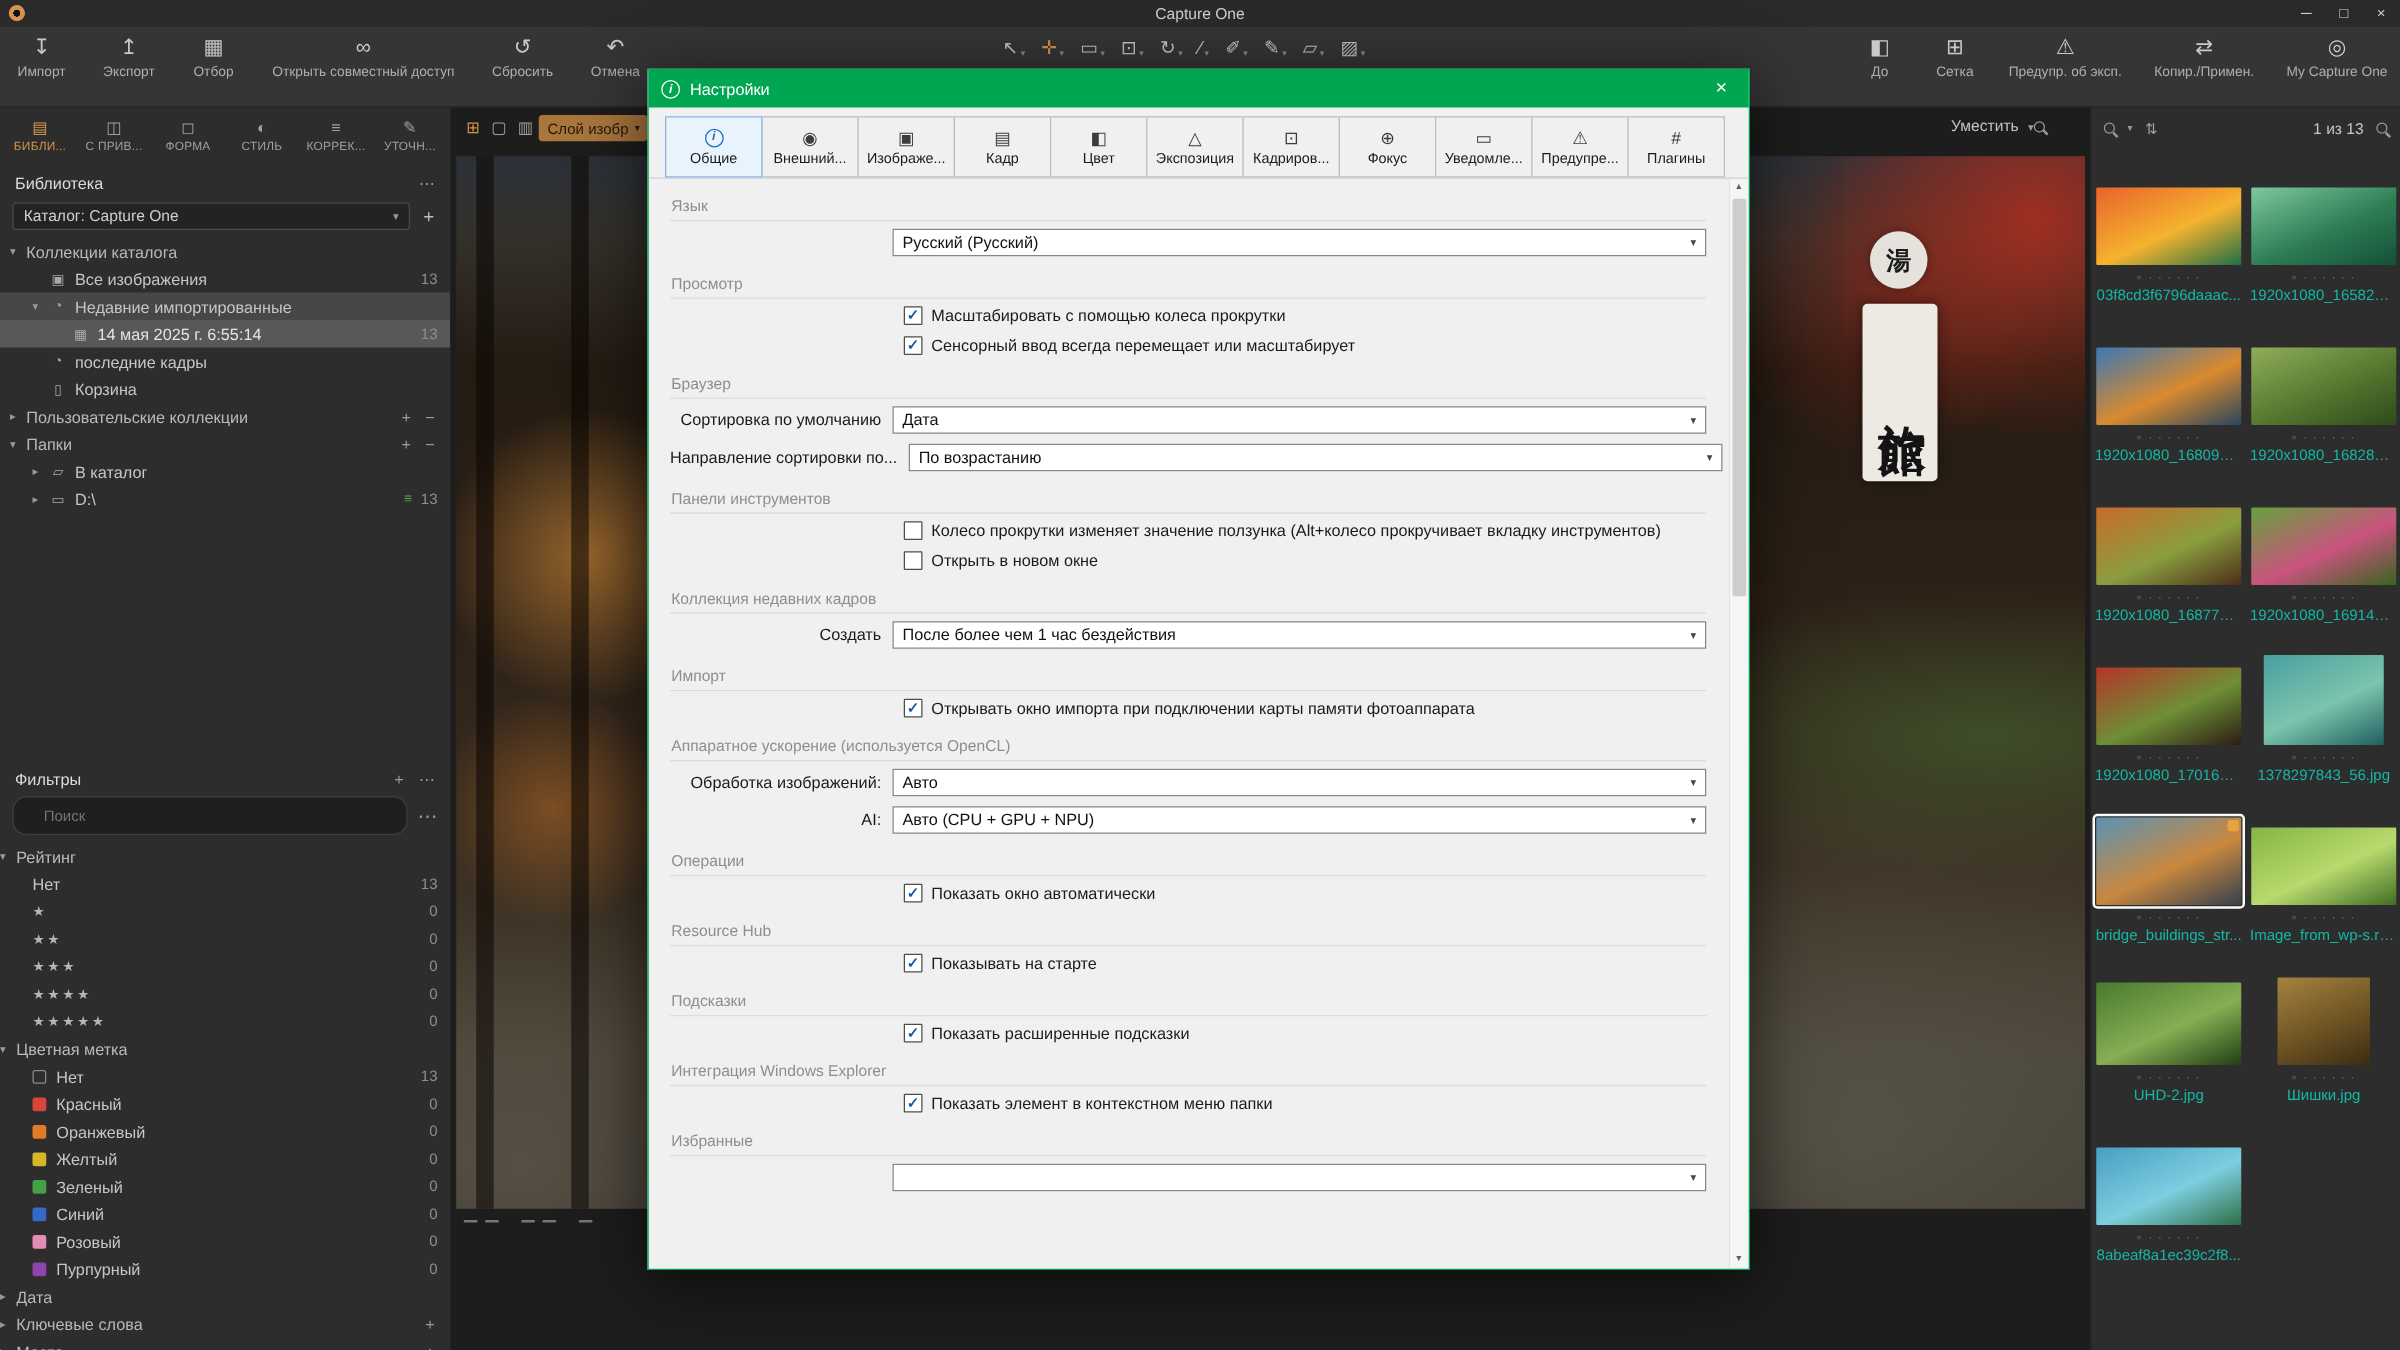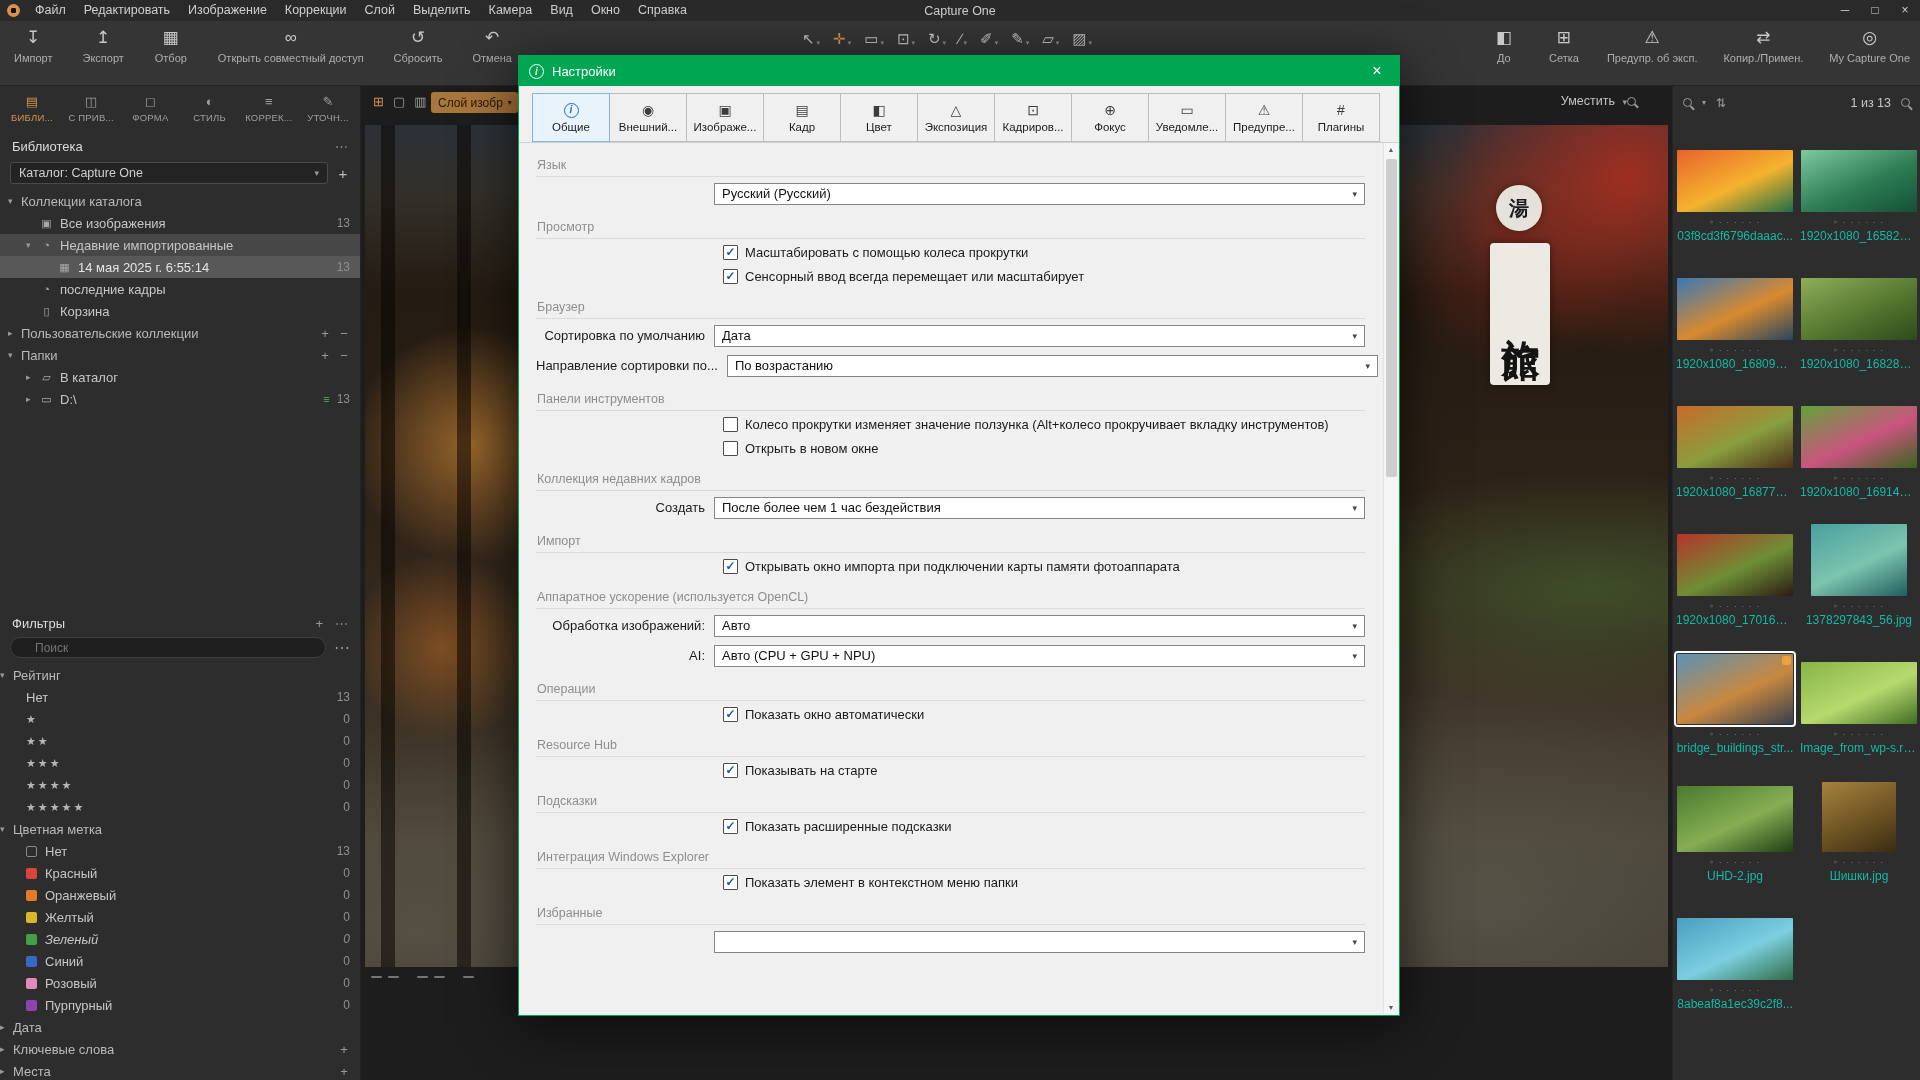--- a/index.html
+++ b/index.html
@@ -43,21 +43,21 @@
 .tico{width:15px;margin-right:6px;font-size:11px;color:#a8a8a8;text-align:center}
 .tlbl{overflow:hidden;text-overflow:ellipsis}
 .tright{margin-left:auto;display:flex;align-items:center;gap:7px}
 .tcount{color:#8f8f8f;font-size:12px}
 .tact{color:#9a9a9a;font-size:13px;width:12px;text-align:center}
 .tsync{color:var(--sync);font-size:11px}
 .sel1{background:#474747}
 .sel2{background:#585858;color:#e4e4e4}
 .filters{margin-top:198px}
 .search-row{display:flex;align-items:center;gap:8px;padding:0 10px 6px}
-.search-box{flex:1;height:21px;background:#1f1f1f;border:1px solid #3f3f3f;border-radius:11px;color:#9a9a9a;font-size:12px;padding:0 8px 0 24px;position:relative;outline:none}
+.search-box{flex:1;height:31px;background:#1f1f1f;border:1px solid #3f3f3f;border-radius:11px;color:#9a9a9a;font-size:12px;padding:0 8px 0 24px;position:relative;outline:none}
 .search-wrap{flex:1;position:relative}
 .loupe{width:9px;height:9px;border:1.5px solid #9a9a9a;border-radius:50%;position:relative;display:inline-block}
 .loupe:after{content:"";position:absolute;width:5px;height:1.5px;background:#9a9a9a;right:-4px;bottom:-2px;transform:rotate(45deg)}
 .search-wrap .loupe{position:absolute;left:8px;top:5px}
 .fswatch{width:11px;height:11px;border-radius:2px;margin-right:8px;flex:0 0 11px}
 .fswatch.none{border:1px solid #8a8a8a;background:transparent}
 .stars{letter-spacing:2px;color:#b5b5b5;font-size:11px}
 
 .viewer{position:absolute;top:86px;left:361px;width:1311px;bottom:0;background:#1d1d1d;overflow:hidden}
 .vtop-left{position:absolute;left:12px;top:8px;display:flex;gap:9px;align-items:center}
@@ -124,32 +124,20 @@
 .sarrow.up{top:3px}.sarrow.dn{bottom:3px}
 .sthumb{position:absolute;left:2px;top:16px;width:11px;height:318px;background:#cdcdcd;border-radius:2px}
 </style>
 </head>
 <body>
 
 <div id="app">
 
   <div class="menubar">
     <span class="applogo"></span>
-    <div class="menus" id="menu-items" style="display:flex;z-index:2">
-        <span class="menu-item">Файл</span>
-        <span class="menu-item">Редактировать</span>
-        <span class="menu-item">Изображение</span>
-        <span class="menu-item">Коррекции</span>
-        <span class="menu-item">Слой</span>
-        <span class="menu-item">Выделить</span>
-        <span class="menu-item">Камера</span>
-        <span class="menu-item">Вид</span>
-        <span class="menu-item">Окно</span>
-        <span class="menu-item">Справка</span>
-      </div>
     <div class="win-title">Capture One</div>
     <div class="win-controls">
       <span>─</span>
       <span>□</span>
       <span>×</span>
     </div>
   </div>
 
   <div class="toolbar">
     <div class="tb-left" id="tb-left">
@@ -440,21 +428,21 @@
               <span class="tcount">0</span>
             </span>
           </div>
           <div class="trow frow" style="padding-left: 26px;">
             <span class="fswatch" style="background: rgb(216, 182, 42);"></span>
             <span class="tlbl">Желтый</span>
             <span class="tright">
               <span class="tcount">0</span>
             </span>
           </div>
-          <div class="trow frow" style="padding-left: 26px; font-style: italic;">
+          <div class="trow frow" style="padding-left: 26px;">
             <span class="fswatch" style="background: rgb(67, 160, 71);"></span>
             <span class="tlbl">Зеленый</span>
             <span class="tright">
               <span class="tcount">0</span>
             </span>
           </div>
           <div class="trow frow" style="padding-left: 26px;">
             <span class="fswatch" style="background: rgb(53, 104, 201);"></span>
             <span class="tlbl">Синий</span>
             <span class="tright">

